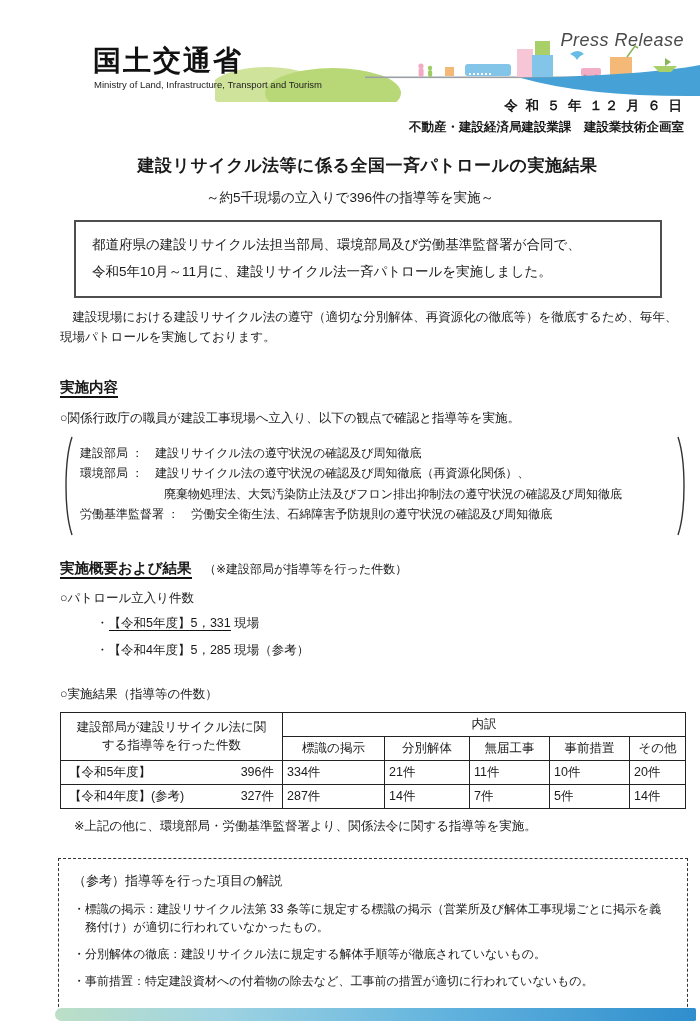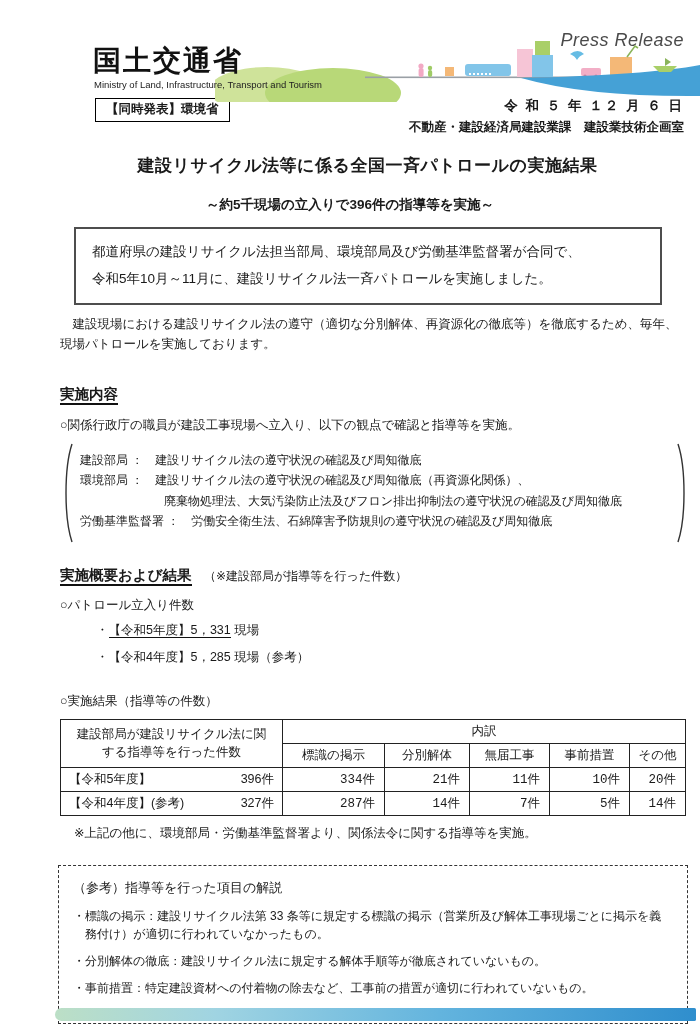--- a/index.html
+++ b/index.html
@@ -33,21 +33,21 @@
     position: absolute; left: 95px; top: 98px;
     border: 1.5px solid #000; padding: 2px 10px 3px;
     font-size: 12.5px; font-weight: bold; white-space: nowrap;
   }
   .date-block { position: absolute; right: 16px; top: 97px; text-align: right; }
   .date-line { font-size: 13.5px; font-weight: bold; letter-spacing: 2px; white-space: nowrap; }
   .dept-line { font-size: 12.5px; font-weight: bold; margin-top: 4px; white-space: nowrap; }
 
   
   .title-main { text-align: center; font-size: 17px; font-weight: bold; margin-top: 6px; letter-spacing: 0.5px; padding-left: 35px; }
-  .title-sub  { text-align: center; font-size: 13.5px; font-weight: bold; margin-top: 19px; }
+  .title-sub  { text-align: center; font-size: 13.5px; font-weight: normal; margin-top: 12px; }
 
   
   .summary-box {
     margin: 13px 38px 0 74px;
     border: 2.5px solid #4e4e4e;
     padding: 9px 16px 11px;
     font-size: 13.5px; line-height: 2.0;
   }
   .summary-box div { white-space: pre-wrap; }
 
@@ -91,21 +91,21 @@
     font-size: 12.5px;
     table-layout: fixed;
     width: 625px;
   }
   .result-table th, .result-table td {
     border: 1.6px solid #222;
     padding: 3px 4px;
   }
   .result-table th { font-weight: normal; text-align: center; }
   .result-table .col1-h { font-size: 12.5px; line-height: 1.45; padding: 3px 10px; }
-  .result-table td.num { text-align: right; padding-right: 9px; font-family: Liberation Mono, monospace; }
+  .result-table td.num { text-align: left; padding-right: 9px; }
   .result-table td.rowhead { padding: 3px 8px; }
   .rowhead-inner { display: flex; justify-content: space-between; align-items: baseline; }
   .table-note { margin: 9px 0 0 74px; font-size: 12.5px; }
 
   
   .ref-box {
     margin: 23px 12px 0 58px;
     border: 1.6px dashed #333;
     padding: 12px 14px 10px;
     font-size: 12px; line-height: 1.5;
@@ -177,21 +177,20 @@
     </g>
 
     <path d="M306 38 Q 372 57 485 56 L 485 25 Q 432 35 306 38 Z" fill="#45a1d6"></path>
 
     <g>
       <polygon points="438,26 462,26 456,32 444,32" fill="#a9cf68"></polygon>
       <path d="M450 26 L450 18 L456 22 Z" fill="#8ab45a"></path>
     </g>
   </svg>
 
-  <div class="co-release-box">【同時発表】環境省</div>
   <div class="date-block">
     <div class="date-line">令 和 ５ 年 １２ 月 ６ 日</div>
     <div class="dept-line">不動産・建設経済局建設業課　建設業技術企画室</div>
   </div>
 </div>
 
 <div class="title-main">建設リサイクル法等に係る全国一斉パトロールの実施結果</div>
 <div class="title-sub">～約5千現場の立入りで396件の指導等を実施～</div>
 
 <div class="summary-box">

